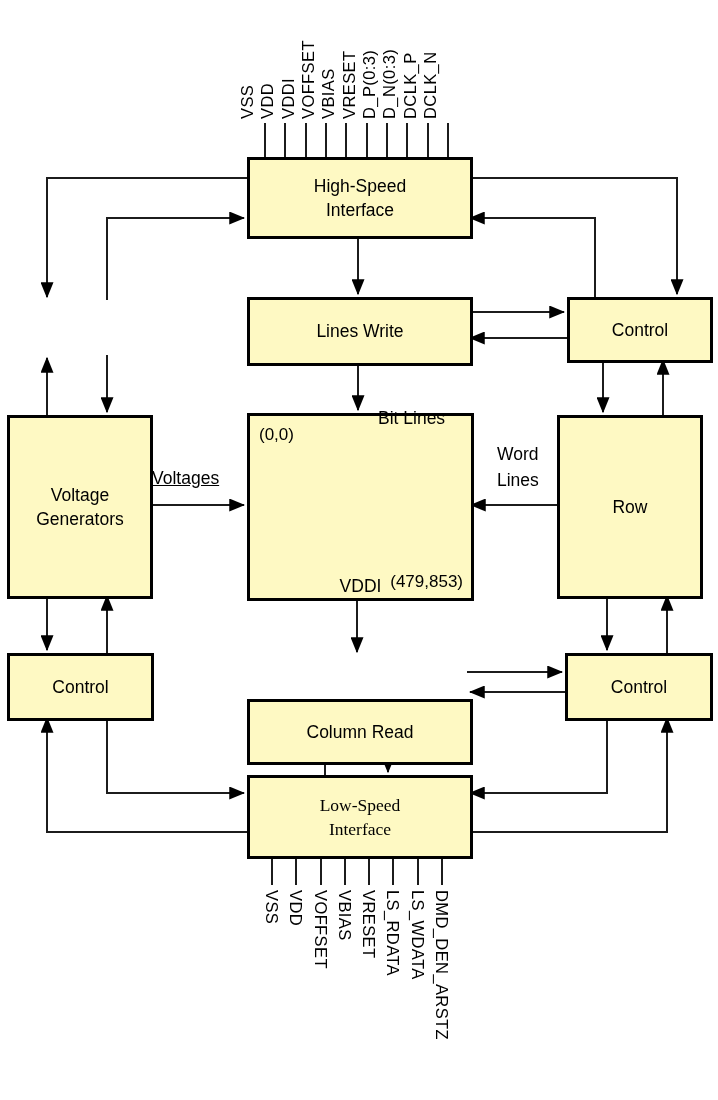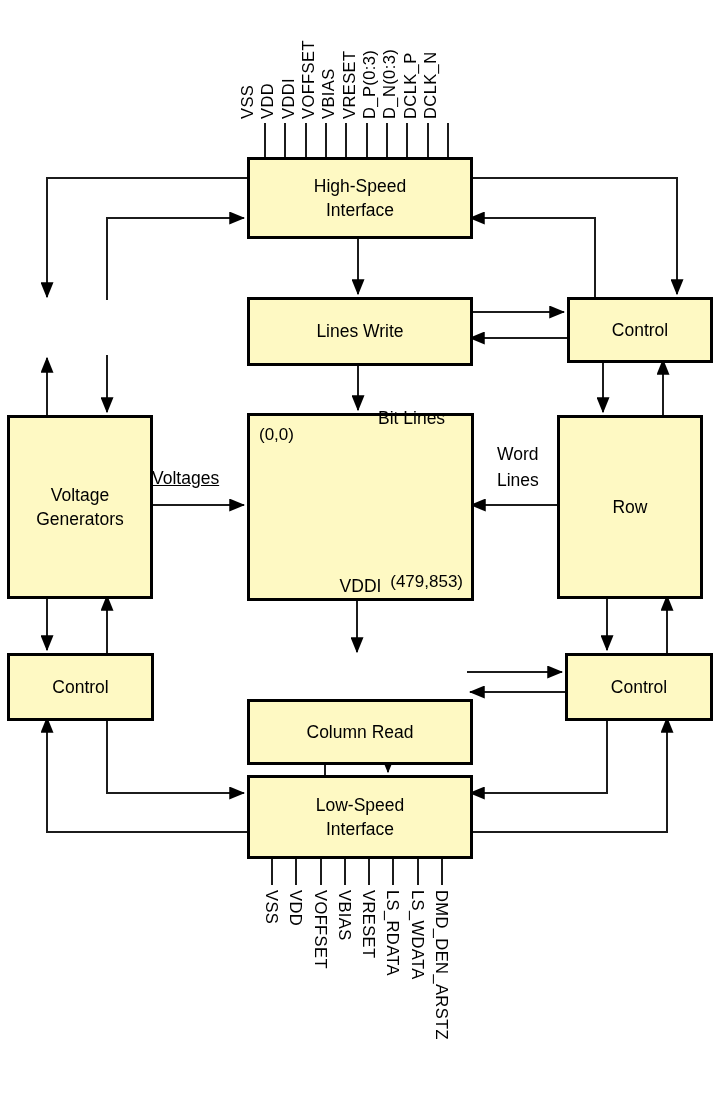--- a/index.html
+++ b/index.html
@@ -133,21 +133,21 @@
   </div>
 
   <div class="box" style="left:247px;top:655px;width:220px;height:60px;margin-top:44px;">
     <span class="lbl">Column Read</span>
   </div>
 
   <div class="box" style="left:565px;top:653px;width:142px;height:62px;">
     <span class="lbl">Control</span>
   </div>
 
-  <div class="box" style="left:247px;top:775px;width:220px;height:78px;">
+  <div class="box" style="left:247px;top:775px;width:220px;height:78px;font-family:Liberation Serif, serif;">
     <span class="lbl">Low-Speed
 Interface</span>
   </div>
 
   <div class="edge-label" style="left:378px;top:369px;margin-top:36px;">Bit Lines</div>
   <div class="edge-label" style="left:152px;top:465px;text-decoration:underline;">Voltages</div>
   <div class="edge-label" style="left:497px;top:441px;">Word
 Lines</div>
 
 <div class="pin-label pin-top" style="left: 256px; top: 101px;">VSS</div>

